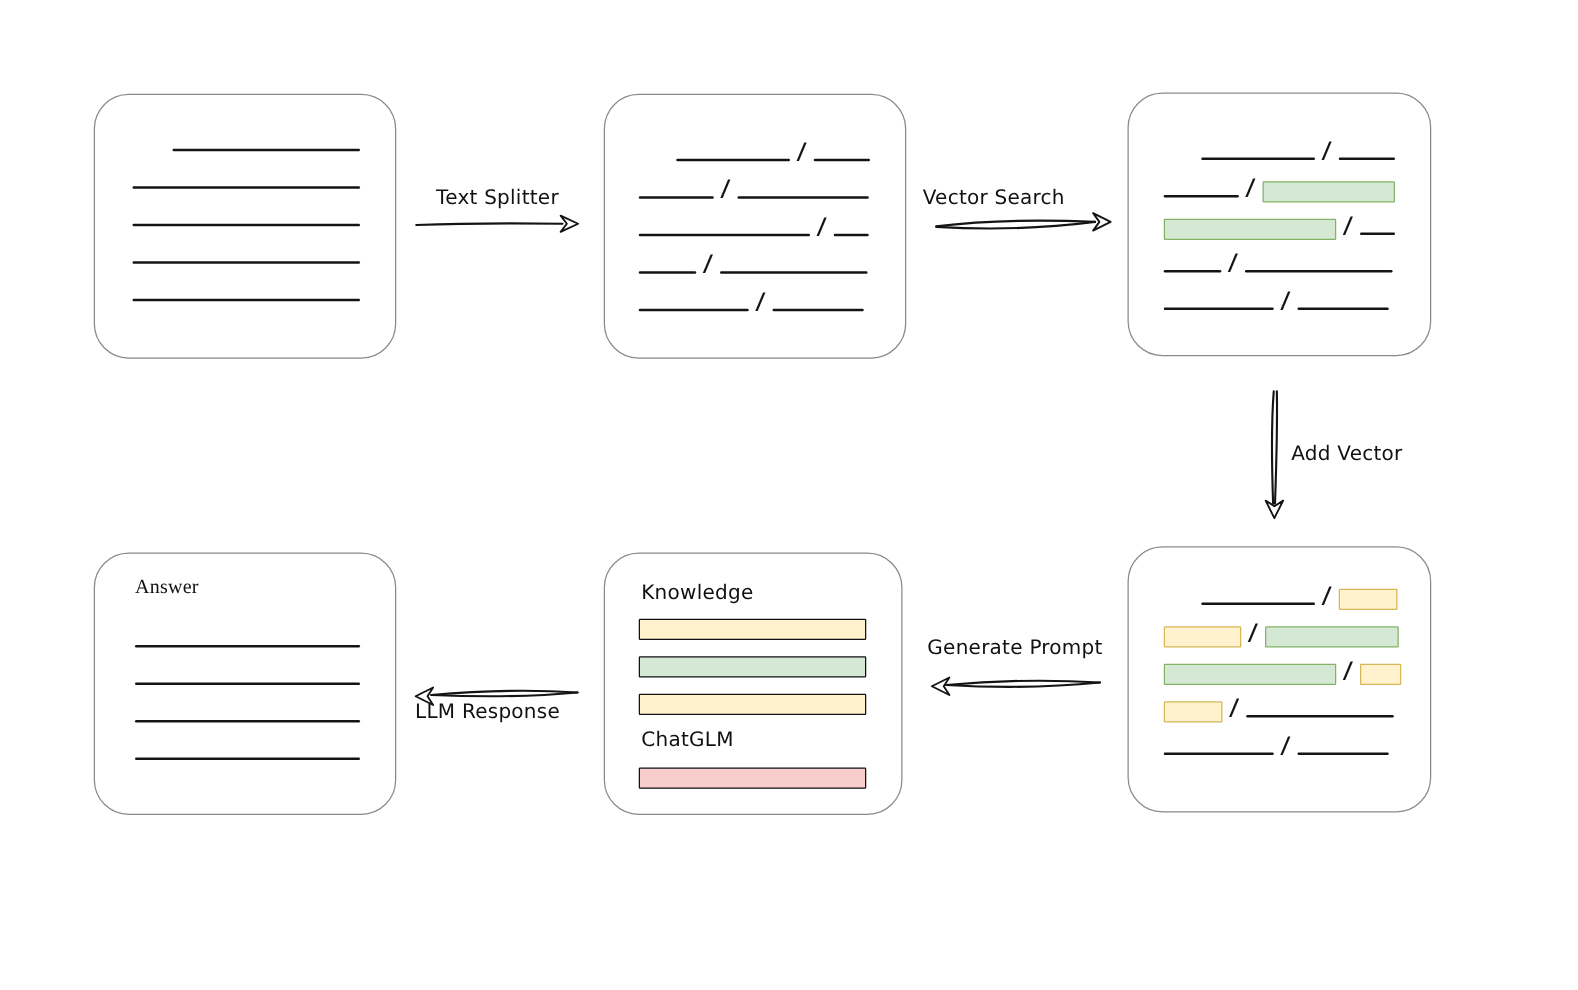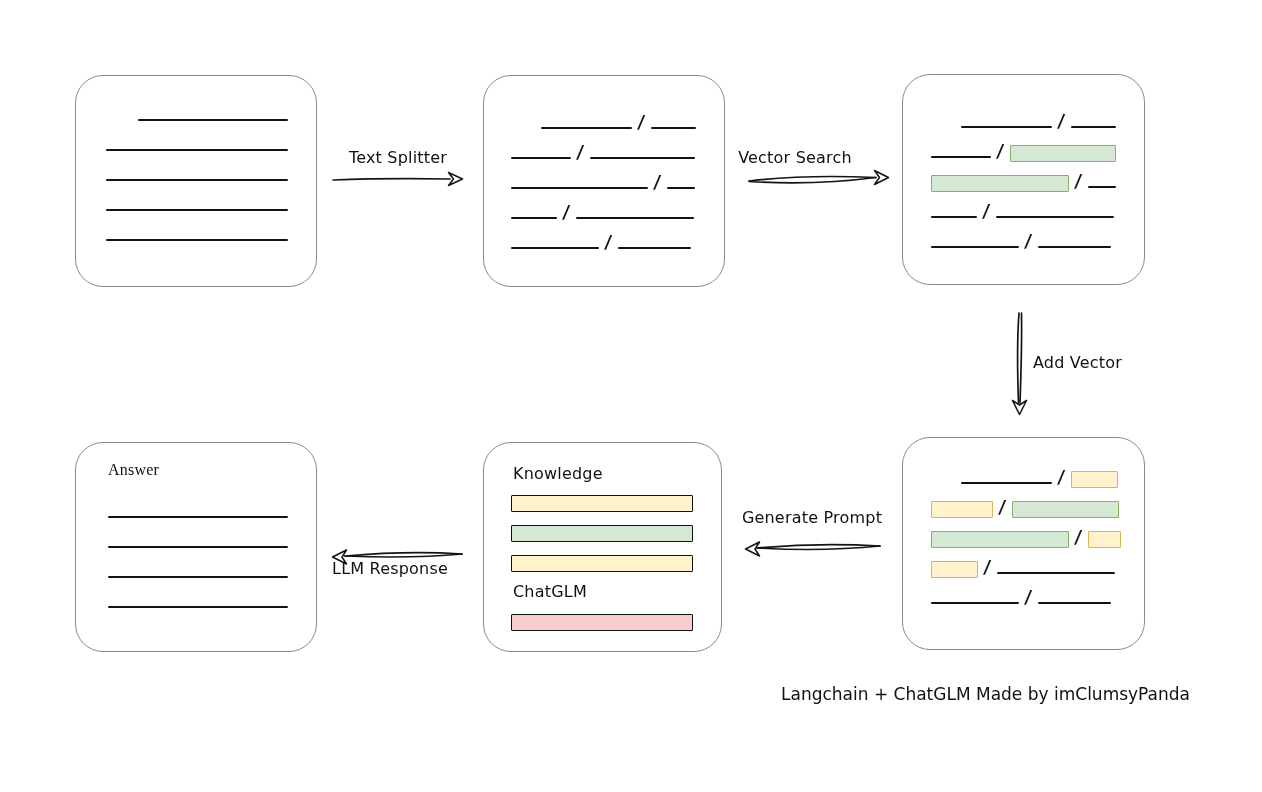--- a/index.html
+++ b/index.html
@@ -212,15 +212,14 @@
       <path class="head" d="M346.5 550 L332.5 557 L346.5 564 L342 557 Z"></path>
     </g>
   </svg>
 
   <div class="arrow-label" style="left:328px;top:148px;width:140px;">Text Splitter</div>
   <div class="arrow-label" style="left:725px;top:148px;width:140px;">Vector Search</div>
   <div class="arrow-label" style="left:1033px;top:353px;width:130px;text-align:left;">Add Vector</div>
   <div class="arrow-label" style="left:737px;top:508px;width:150px;">Generate Prompt</div>
   <div class="arrow-label" style="left:325px;top:548px;width:130px;margin-top:11px;">LLM Response</div>
 
-  <div id="credit">Langchain + ChatGLM Made by imClumsyPanda</div>
 
 </div>
 
 </body></html>

